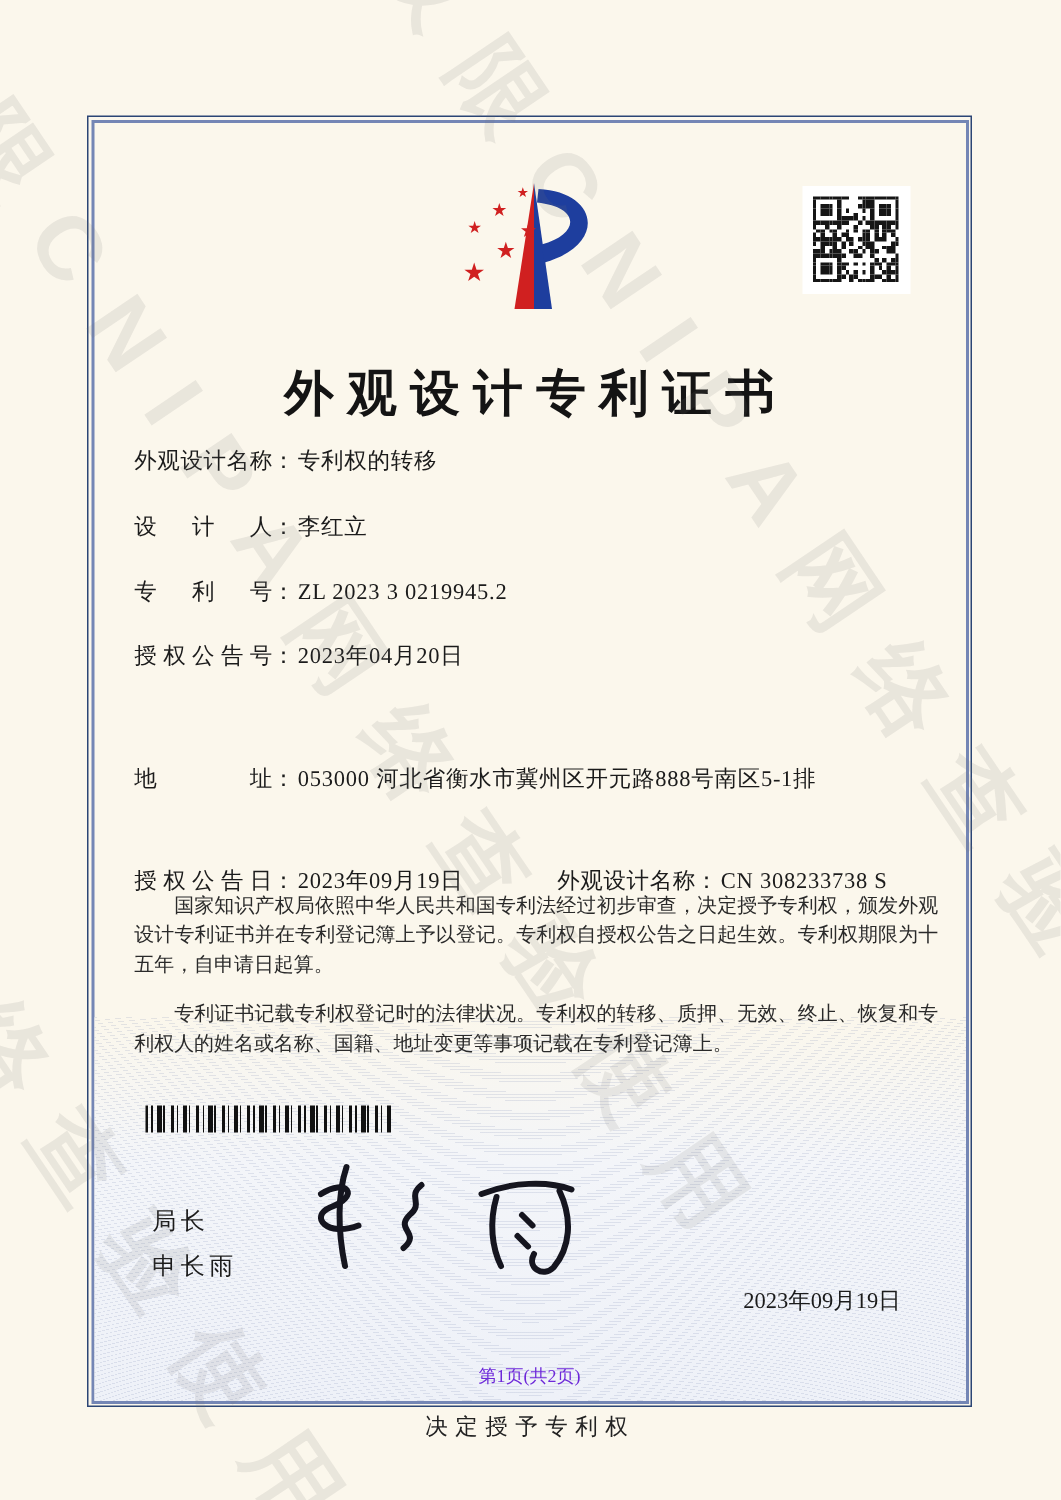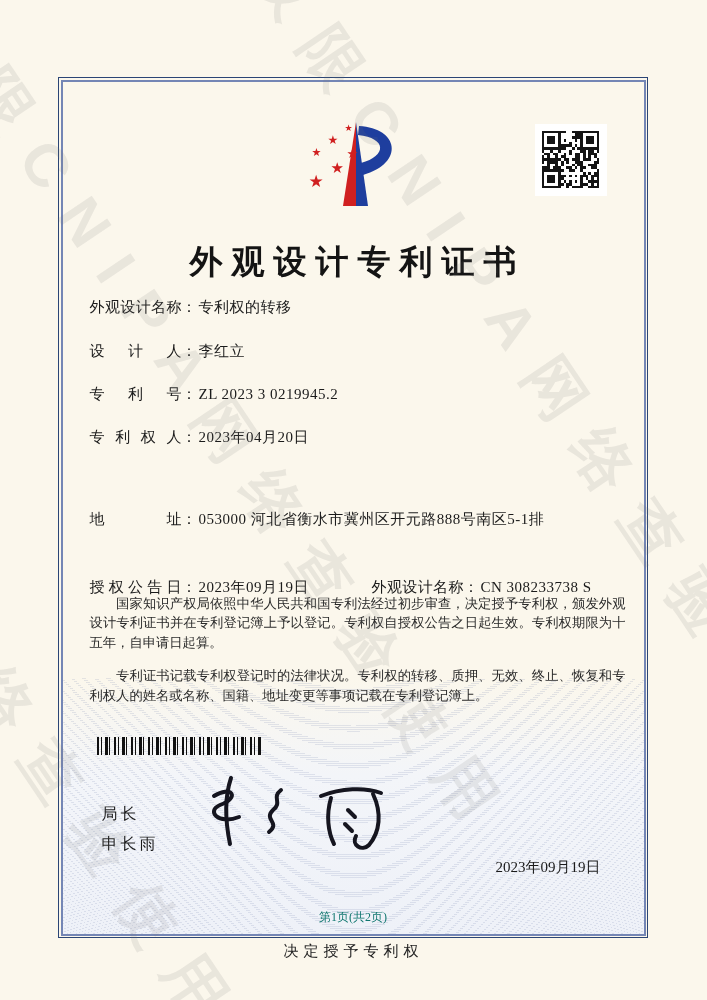--- a/index.html
+++ b/index.html
@@ -66,21 +66,21 @@
     background:repeating-linear-gradient(90deg,
       #111 0 2px, transparent 2px 4px, #111 4px 5px, transparent 5px 8px,
       #111 8px 11px, transparent 11px 12px, #111 12px 13px, transparent 13px 17px);}
 
   .sig-title{position:absolute;left:39px;top:722px;font-size:16px;letter-spacing:3px;z-index:2;}
   .sig-name{position:absolute;left:39px;top:752px;font-size:16px;letter-spacing:3px;z-index:2;}
   .sig-hand{position:absolute;left:138px;top:688px;z-index:2;}
   .issue-date{position:absolute;right:43px;top:776px;font-size:15px;z-index:2;}
 
   .page-info{position:absolute;left:0;right:0;bottom:8px;text-align:center;
-             font-size:12px;color:#0f766e;z-index:2;}
+             font-size:12px;color:#6d28d9;z-index:2;}
 
   .note{position:absolute;left:0;right:0;top:942px;text-align:center;
         font-size:15px;letter-spacing:5px;color:#222;}
 </style>
 </head>
 <body>
 
 <div class="page">
 
   <div class="frame">
@@ -365,21 +365,21 @@
         <div class="f-row r1">
           <span class="lbl">外观设计名称</span><span class="colon">：</span><span class="val">专利权的转移</span>
         </div>
         <div class="f-row r2">
           <span class="lbl">设计人</span><span class="colon">：</span><span class="val">李红立</span>
         </div>
         <div class="f-row r3">
           <span class="lbl">专利号</span><span class="colon">：</span><span class="val">ZL 2023 3 0219945.2</span>
         </div>
         <div class="f-row r4">
-          <span class="lbl">专利权人</span><span class="colon">：</span><span class="val">2023年04月20日</span>
+          <span class="lbl">授权公告号</span><span class="colon">：</span><span class="val">2023年04月20日</span>
         </div>
         <div class="f-row r6">
           <span class="lbl">地址</span><span class="colon">：</span><span class="val">053000 河北省衡水市冀州区开元路888号南区5-1排</span>
         </div>
         <div class="f-row r7">
           <span class="lbl">授权公告日</span><span class="colon">：</span><span class="val">2023年09月19日</span>
           <span class="pair2">
             <span class="lbl">外观设计名称</span><span class="colon">：</span><span class="val">CN 308233738 S</span>
           </span>
         </div>

